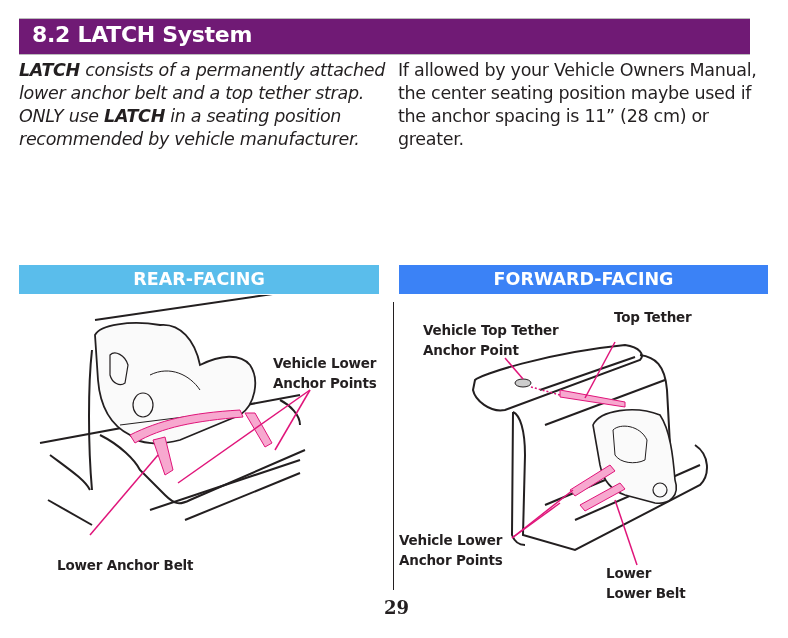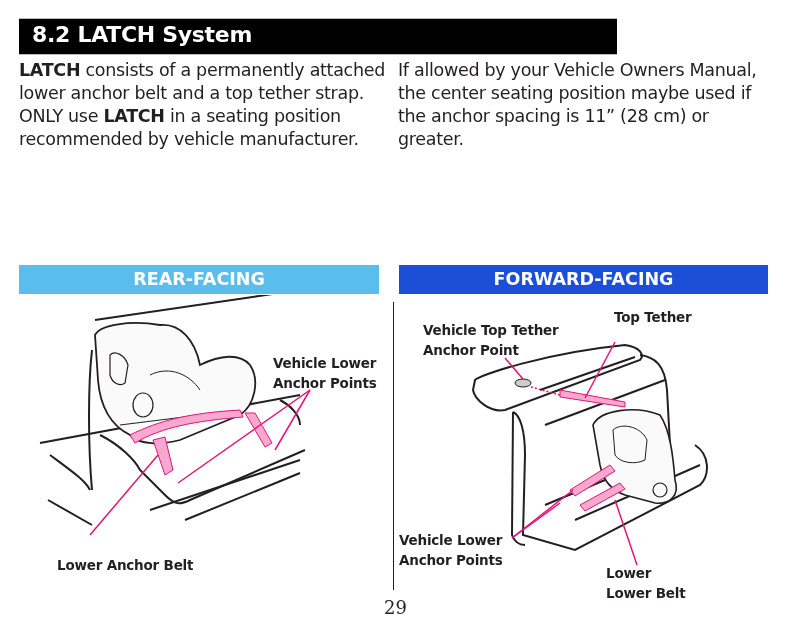--- a/index.html
+++ b/index.html
@@ -1,29 +1,29 @@
 <!DOCTYPE html>
 <html><head>
 <meta charset="utf-8">
 <style>
   html, body { margin:0; padding:0; background:#fff; }
   body { width:788px; height:638px; position:relative; overflow:hidden; font-family:"DejaVu Sans", sans-serif; color:#231f20; }
-  .header-bar { position:absolute; left:19px; top:18px; width:598px; height:35px; background:#000000; border-top:1px solid #bbb; border-bottom:1px solid #bbb; }
+  .header-bar { position:absolute; left:19px; top:18px; width:731px; height:35px; background:#701a75; border-top:1px solid #bbb; border-bottom:1px solid #bbb; }
   .header-title { position:absolute; left:13px; top:3px; color:#fff; font-weight:bold; font-size:22px; letter-spacing:-0.3px; }
   .col { position:absolute; top:59px; font-size:17.5px; line-height:23px; letter-spacing:-0.3px; }
   .col p { margin:0; }
-  .col-left { left:19px; width:370px; }
+  .col-left { left:19px; width:370px;font-style:italic; }
   .col-right { left:398px; width:380px; }
   b { font-weight:bold; }
   .band { position:absolute; top:265px; height:29px; color:#fff; font-weight:bold; font-size:17.5px; text-align:center; line-height:29px; }
   .band-rear { left:19px; width:360px; background:#5abdeb; }
-  .band-fwd { left:399px; width:369px; background:#1d4ed8; }
+  .band-fwd { left:399px; width:369px; background:#3b82f6; }
   .divider { position:absolute; left:393px; top:302px; width:1px; height:288px; background:#231f20; }
   .label { position:absolute; font-weight:bold; font-size:13.5px; line-height:20px; letter-spacing:-0.2px; color:#231f20; }
-  .page-num { position:absolute; left:384px; top:597px; font-family:"DejaVu Serif", serif; font-weight:normal; font-size:18px; }
+  .page-num { position:absolute; left:384px; top:597px; font-family:"DejaVu Serif", serif; font-weight:bold; font-size:18px; }
   svg.illus { position:absolute; }
 </style>
 </head>
 <body>
 
 <div class="header-bar">
   <span class="header-title">8.2 LATCH System</span>
 </div>
 
 <div class="col col-left">

